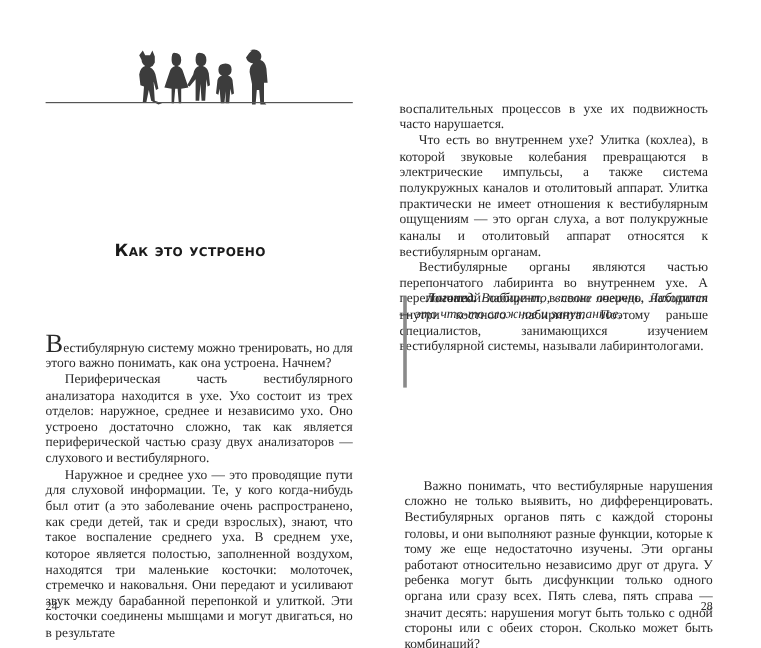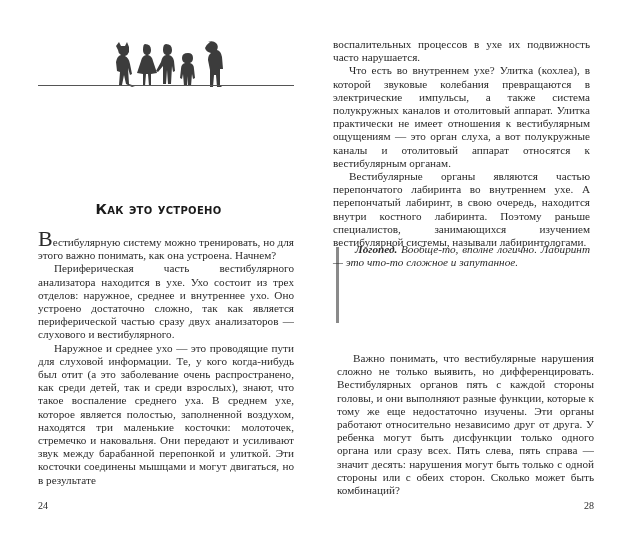--- a/index.html
+++ b/index.html
@@ -52,20 +52,21 @@
       letter-spacing: 0.3px;
       color: #1a1a1a;
       font-variant: small-caps;
     }
 
     .text-block {
       position: absolute;
       font-size: 11.2px;
       line-height: 13.2px;
       text-align: justify;
+      margin-top: 47px;
     }
     .left-body {
       left: 38px;
       top: 232px;
       width: 256px;
     }
     .right-body-top {
       left: 16px;
       top: 38px;
       width: 257px;
@@ -146,21 +147,21 @@
 
       <path d="M170 6 q5 -2 8 1 q3 3 1 7 q4 1 5 7 l1 12 l-3 0 l0 16 l2 2 h-5 l-1 -12 l-2 0 l-1 12 h-3 l0 -17 l-2 -10 q0 -5 3 -7 q-5 -1 -6 -5 q2 -4 5 -6z"></path>
     </g>
   </svg>
   <div class="rule"></div>
 
   <div class="chapter-title">Как это устроено</div>
 
   <div class="text-block left-body">
     <p class="dropcap-first"><span class="dropcap">В</span><span>естибулярную систему можно тренировать, но для этого важно понимать, как она устроена. Начнем?</span></p>
-    <p>Периферическая часть вестибулярного анализатора находится в ухе. Ухо состоит из трех отделов: наружное, среднее и внутреннее ухо. Оно устроено достаточно сложно, так как является периферической частью сразу двух анализаторов — слухового и вестибулярного.</p>
+    <p>Периферическая часть вестибулярного анализатора находится в ухе. Ухо состоит из трех отделов: наружное, среднее и независимо ухо. Оно устроено достаточно сложно, так как является периферической частью сразу двух анализаторов — слухового и вестибулярного.</p>
     <p>Наружное и среднее ухо — это проводящие пути для слуховой информации. Те, у кого когда-нибудь был отит (а это заболевание очень распространено, как среди детей, так и среди взрослых), знают, что такое воспаление среднего уха. В среднем ухе, которое является полостью, заполненной воздухом, находятся три маленькие косточки: молоточек, стремечко и наковальня. Они передают и усиливают звук между барабанной перепонкой и улиткой. Эти косточки соединены мышцами и могут двигаться, но в результате</p>
   </div>
 
   <div class="page-number pn-left">24</div>
 </div>
 
 <div class="page page-right">
   <div class="text-block right-body-top">
     <p class="noindent">воспалительных процессов в ухе их подвижность часто нарушается.</p>
     <p>Что есть во внутреннем ухе? Улитка (кохлеа), в которой звуковые колебания превращаются в электрические импульсы, а также система полукружных каналов и отолитовый аппарат. Улитка практически не имеет отношения к вестибулярным ощущениям — это орган слуха, а вот полукружные каналы и отолитовый аппарат относятся к вестибулярным органам.</p>

